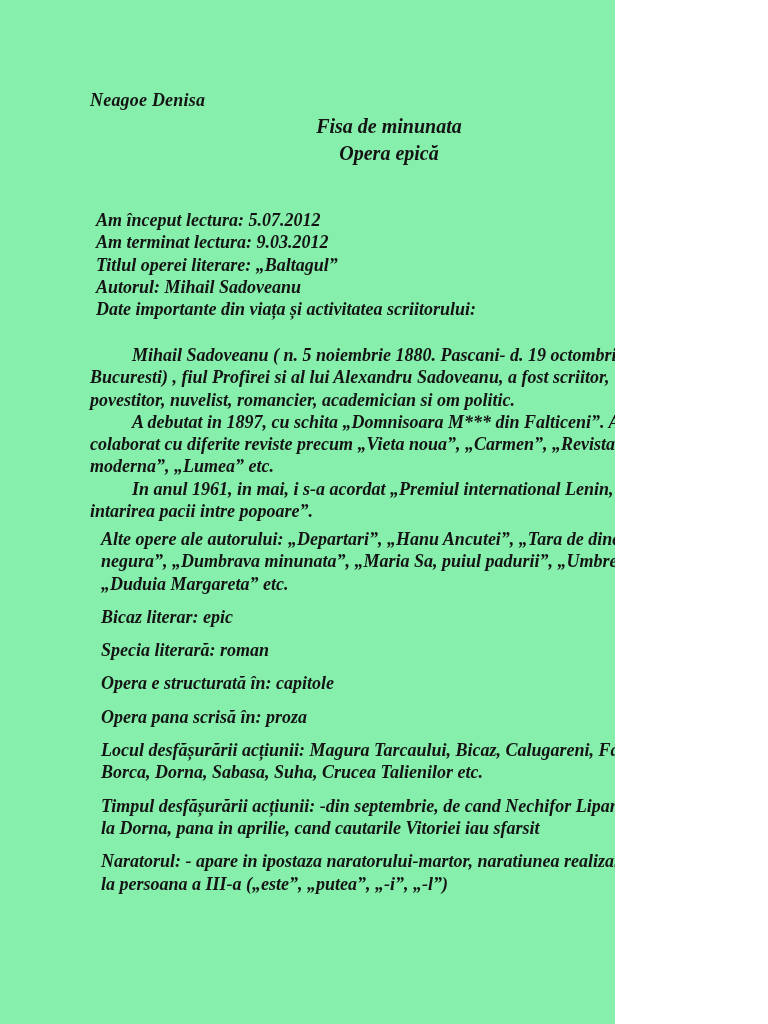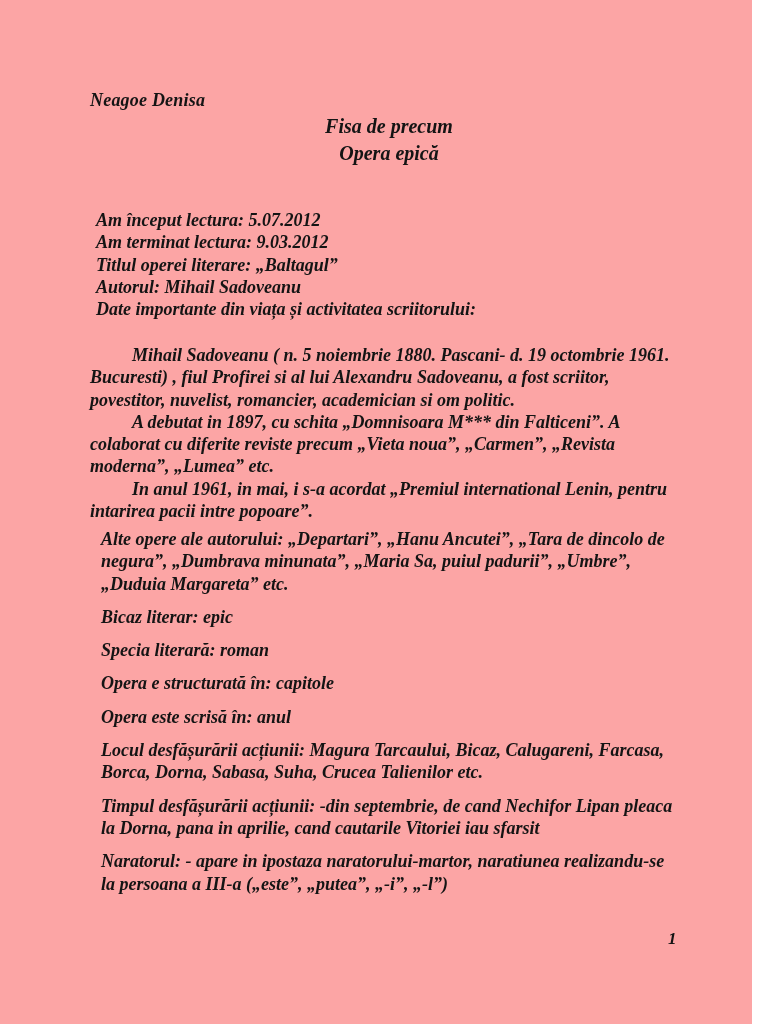--- a/index.html
+++ b/index.html
@@ -2,23 +2,23 @@
 <html><head>
 <meta charset="utf-8">
 <style>
   html, body {
     margin: 0;
     padding: 0;
     background: #ffffff;
   }
   .page {
     position: relative;
-    width: 752px;
+    width: 615px;
     height: 1024px;
-    background: #fca5a5;
+    background: #86efac;
     overflow: hidden;
     font-family: "Liberation Serif", "DejaVu Serif", serif;
     font-style: italic;
     color: #141414;
   }
   .author {
     position: absolute;
     top: 90px;
     left: 90px;
     font-size: 18px;
@@ -89,21 +89,21 @@
   }
 </style>
 </head>
 <body>
 
 <div class="page">
 
   <div class="author">Neagoe Denisa</div>
 
   <div class="title-block">
-    <div class="title">Fisa de precum</div>
+    <div class="title">Fisa de minunata</div>
     <div class="subtitle">Opera epică</div>
   </div>
 
   <div class="meta">
     <div class="line">Am început lectura: 5.07.2012</div>
     <div class="line">Am terminat lectura: 9.03.2012</div>
     <div class="line">Titlul operei literare: „Baltagul”</div>
     <div class="line">Autorul: Mihail Sadoveanu</div>
     <div class="line">Date importante din viața și activitatea scriitorului:</div>
   </div>
@@ -112,21 +112,21 @@
     <p>Mihail Sadoveanu ( n. 5 noiembrie 1880. Pascani- d. 19 octombrie 1961. Bucuresti) , fiul Profirei si al lui Alexandru Sadoveanu, a fost scriitor, povestitor, nuvelist, romancier, academician si om politic.</p>
     <p>A debutat in 1897, cu schita „Domnisoara M*** din Falticeni”. A colaborat cu diferite reviste precum „Vieta noua”, „Carmen”, „Revista moderna”, „Lumea” etc.</p>
     <p>In anul 1961, in mai, i s-a acordat „Premiul international Lenin, pentru intarirea pacii intre popoare”.</p>
   </div>
 
   <div class="details">
     <p>Alte opere ale autorului: „Departari”, „Hanu Ancutei”, „Tara de dincolo de negura”, „Dumbrava minunata”, „Maria Sa, puiul padurii”, „Umbre”, „Duduia Margareta” etc.</p>
     <p>Bicaz literar: epic</p>
     <p>Specia literară: roman</p>
     <p>Opera e structurată în: capitole</p>
-    <p>Opera este scrisă în: anul</p>
+    <p>Opera pana scrisă în: proza</p>
     <p>Locul desfășurării acțiunii: Magura Tarcaului, Bicaz, Calugareni, Farcasa, Borca, Dorna, Sabasa, Suha, Crucea Talienilor etc.</p>
     <p>Timpul desfășurării acțiunii: -din septembrie, de cand Nechifor Lipan pleaca la Dorna, pana in aprilie, cand cautarile Vitoriei iau sfarsit</p>
     <p>Naratorul: - apare in ipostaza naratorului-martor, naratiunea realizandu-se la persoana a III-a („este”, „putea”, „-i”, „-l”)</p>
   </div>
 
   <div class="page-number">1</div>
 
 </div>
 
 </body></html>

